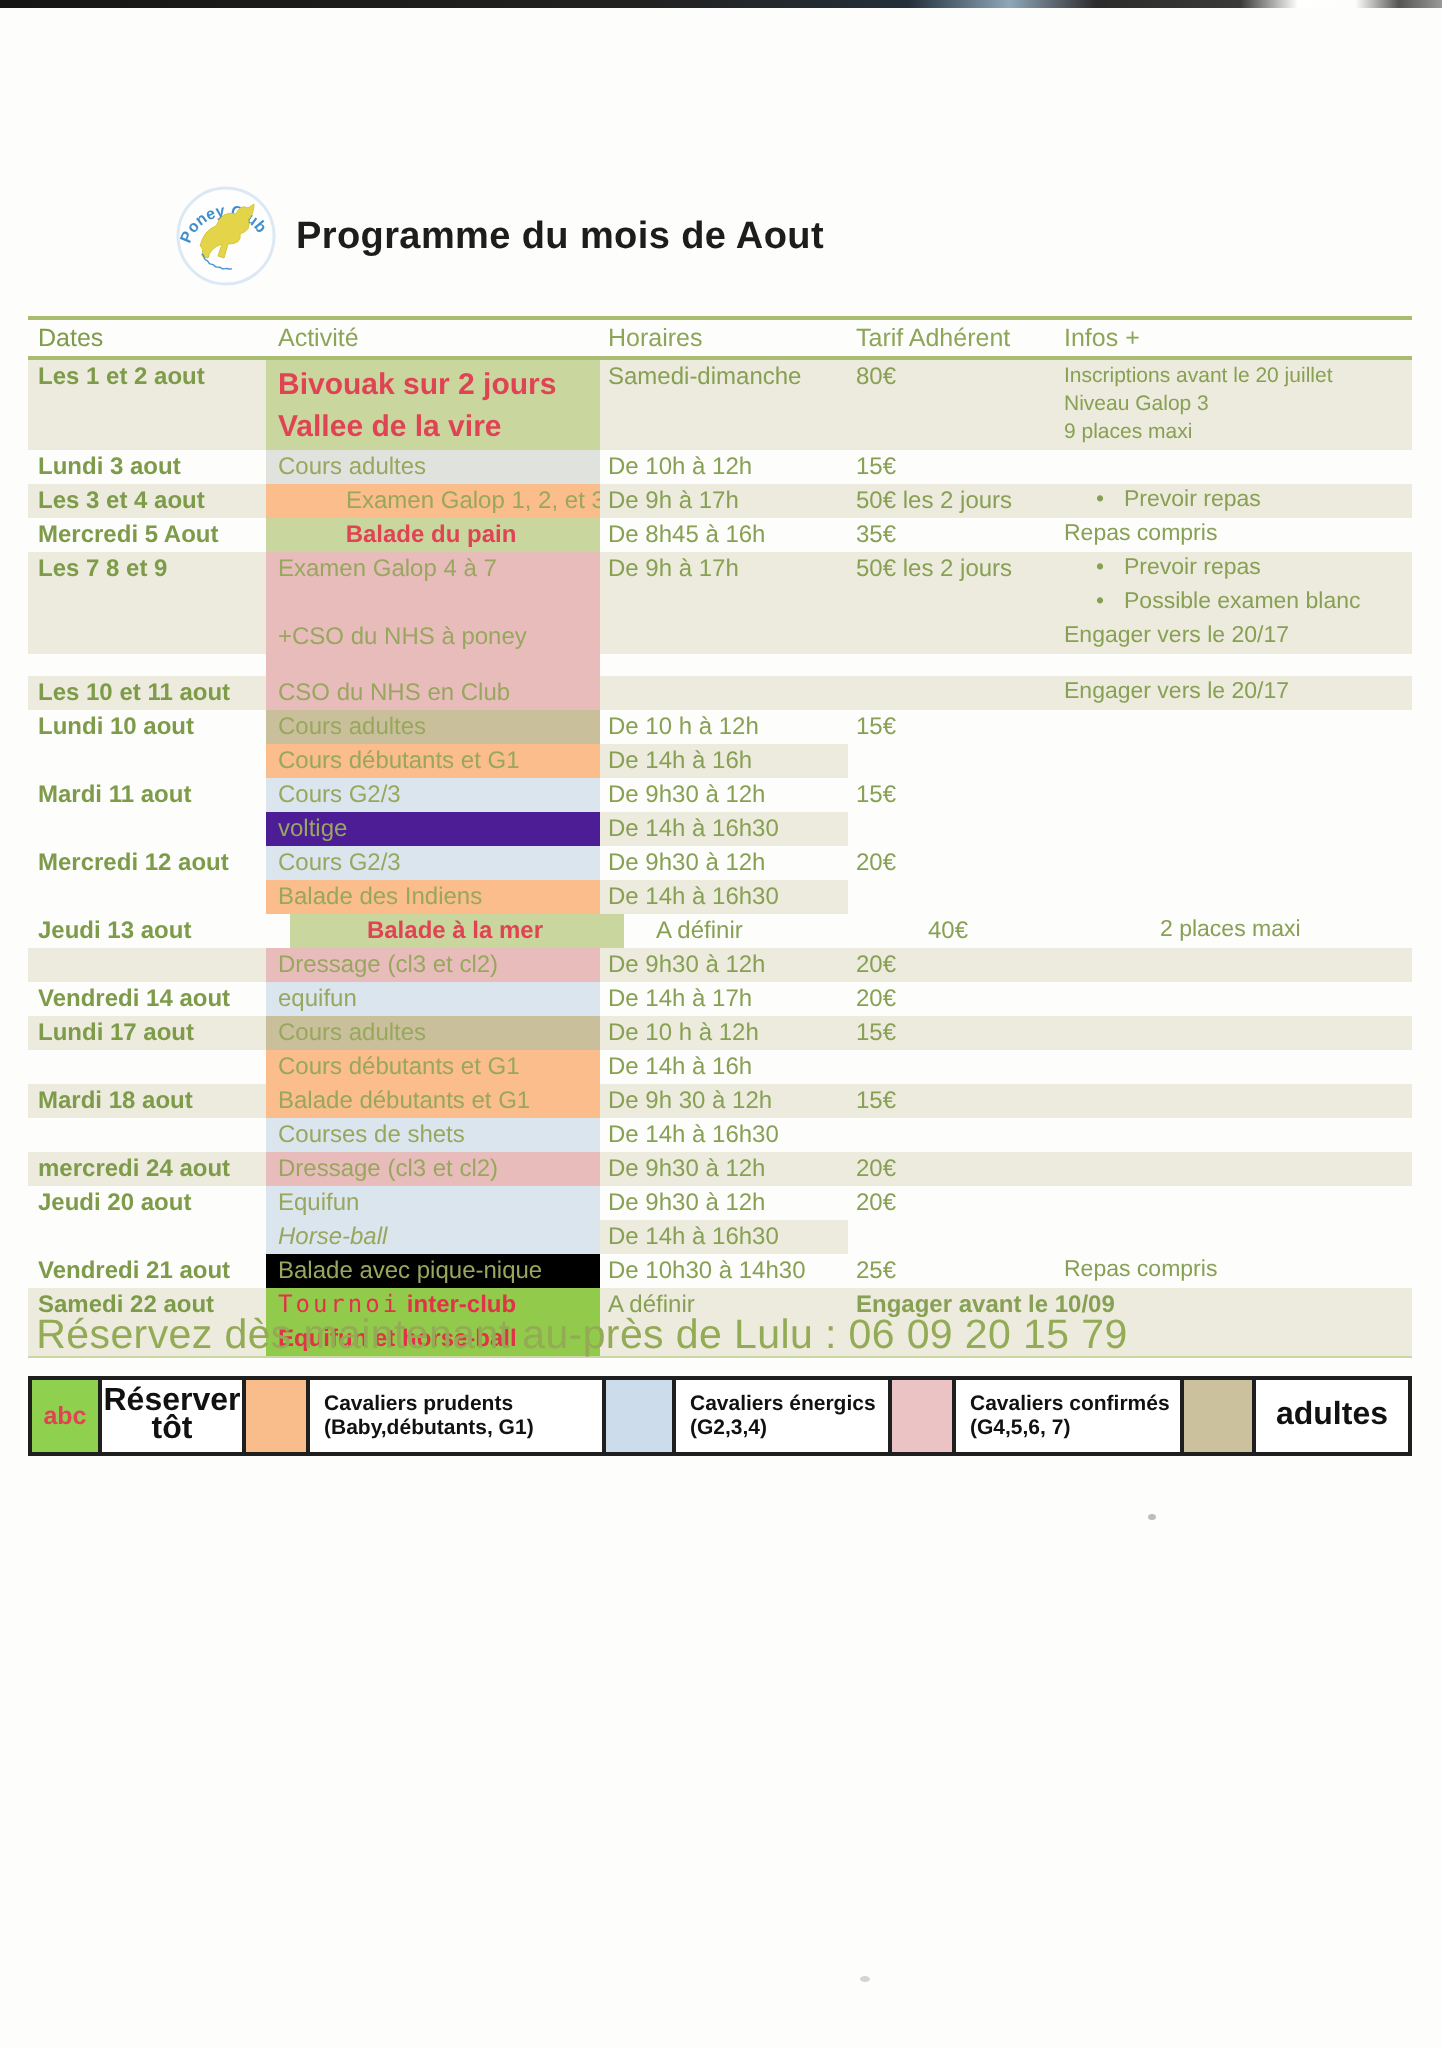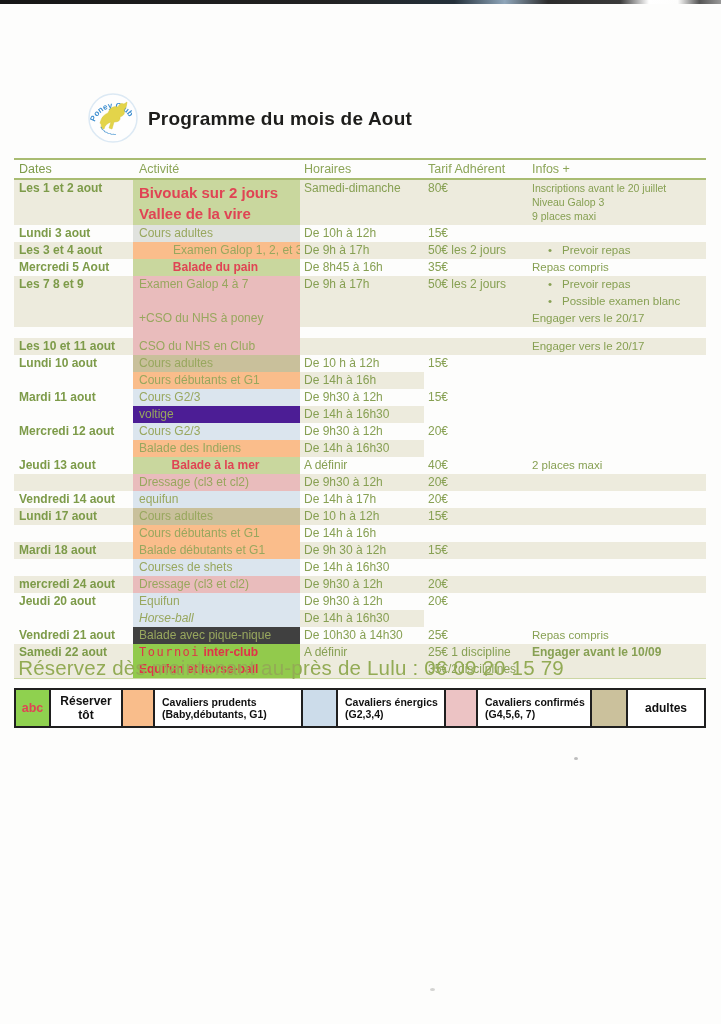--- a/index.html
+++ b/index.html
@@ -52,21 +52,21 @@
     color:var(--footerc);font-size:20.5px;letter-spacing:0.2px;}
 
   .legend{position:absolute;left:14px;top:688px;width:692px;height:40px;
     border:2px solid #1f1f1f;background:#fff;display:flex;box-sizing:border-box;}
   .sw{height:100%;}
   .sw-abc{display:flex;align-items:center;justify-content:center;color:var(--red);
     font-weight:bold;font-size:12.5px;}
   .lg-label{height:100%;border-left:2px solid #1f1f1f;border-right:2px solid #1f1f1f;
     display:flex;flex-direction:column;justify-content:center;background:#fff;
     font-weight:bold;color:#111;font-size:10.5px;line-height:12.5px;padding-left:7px;box-sizing:border-box;}
-  .lg-label.center{align-items:center;padding-left:0;font-size:12px;line-height:14px;}
+  .lg-label.center{align-items:center;padding-left:0;font-size:16px;line-height:14px;}
   .lg-label:last-child{border-right:none;flex:1;}
   .w-abc{width:33px;} .w-res{width:74px;} .w-sw2{width:30px;} .w-prud{width:150px;}
   .w-sw3{width:33px;} .w-ener{width:110px;} .w-sw4{width:30px;} .w-conf{width:116px;}
   .w-sw5{width:34px;}
 </style>
 </head>
 <body>
 
 <div class="page">
   <div class="scan-top"></div>
@@ -270,21 +270,21 @@
           <div class="c c-date"></div>
           <div class="c c-act act-orange" style="background: rgb(250, 189, 139);">
             <div class="act-line">Balade des Indiens</div>
           </div>
           <div class="c c-hor stripe">
             <div class="hor-line">De 14h à 16h30</div>
           </div>
           <div class="c c-tar"></div>
           <div class="c c-inf"></div>
         </div>
-        <div class="trow" style="height: 17px;">
+        <div class="trow" style="height: 17px; gap: 12px;">
           <div class="c c-date">Jeudi 13 aout</div>
           <div class="c c-act act-green-center" style="background: rgb(201, 215, 158);">
             <div class="act-line">Balade à la mer</div>
           </div>
           <div class="c c-hor">
             <div class="hor-line">A définir</div>
           </div>
           <div class="c c-tar">
             <div class="tar-line">40€</div>
           </div>
@@ -398,21 +398,21 @@
             <div class="act-line">Horse-ball</div>
           </div>
           <div class="c c-hor stripe">
             <div class="hor-line">De 14h à 16h30</div>
           </div>
           <div class="c c-tar"></div>
           <div class="c c-inf"></div>
         </div>
         <div class="trow" style="height: 17px;">
           <div class="c c-date">Vendredi 21 aout</div>
-          <div class="c c-act act-orange" style="background: #404040;">
+          <div class="c c-act act-orange" style="background: #000000;">
             <div class="act-line">Balade avec pique-nique</div>
           </div>
           <div class="c c-hor">
             <div class="hor-line">De 10h30 à 14h30</div>
           </div>
           <div class="c c-tar">
             <div class="tar-line">25€</div>
           </div>
           <div class="c c-inf">
             <div class="info-line">Repas compris</div>
@@ -420,24 +420,20 @@
         </div>
         <div class="trow stripe" style="height: 34px;">
           <div class="c c-date">Samedi 22 aout</div>
           <div class="c c-act act-bright" style="background: rgb(146, 202, 76);">
             <div class="act-line"><span class="mono">Tournoi</span>  inter-club</div>
             <div class="act-line">Equifun et horse-ball</div>
           </div>
           <div class="c c-hor">
             <div class="hor-line">A définir</div>
           </div>
-          <div class="c c-tar">
-            <div class="tar-line">25€ 1 discipline</div>
-            <div class="tar-line">35€/2discilplines</div>
-          </div>
           <div class="c c-inf">
             <div class="info-line bold">Engager avant le 10/09</div>
           </div>
         </div>
       </div>
   </div>
 
   <div class="footer-note">Réservez dès maintenant au-près de Lulu : 06 09 20 15 79</div>
 
   <div class="legend" id="legend">

